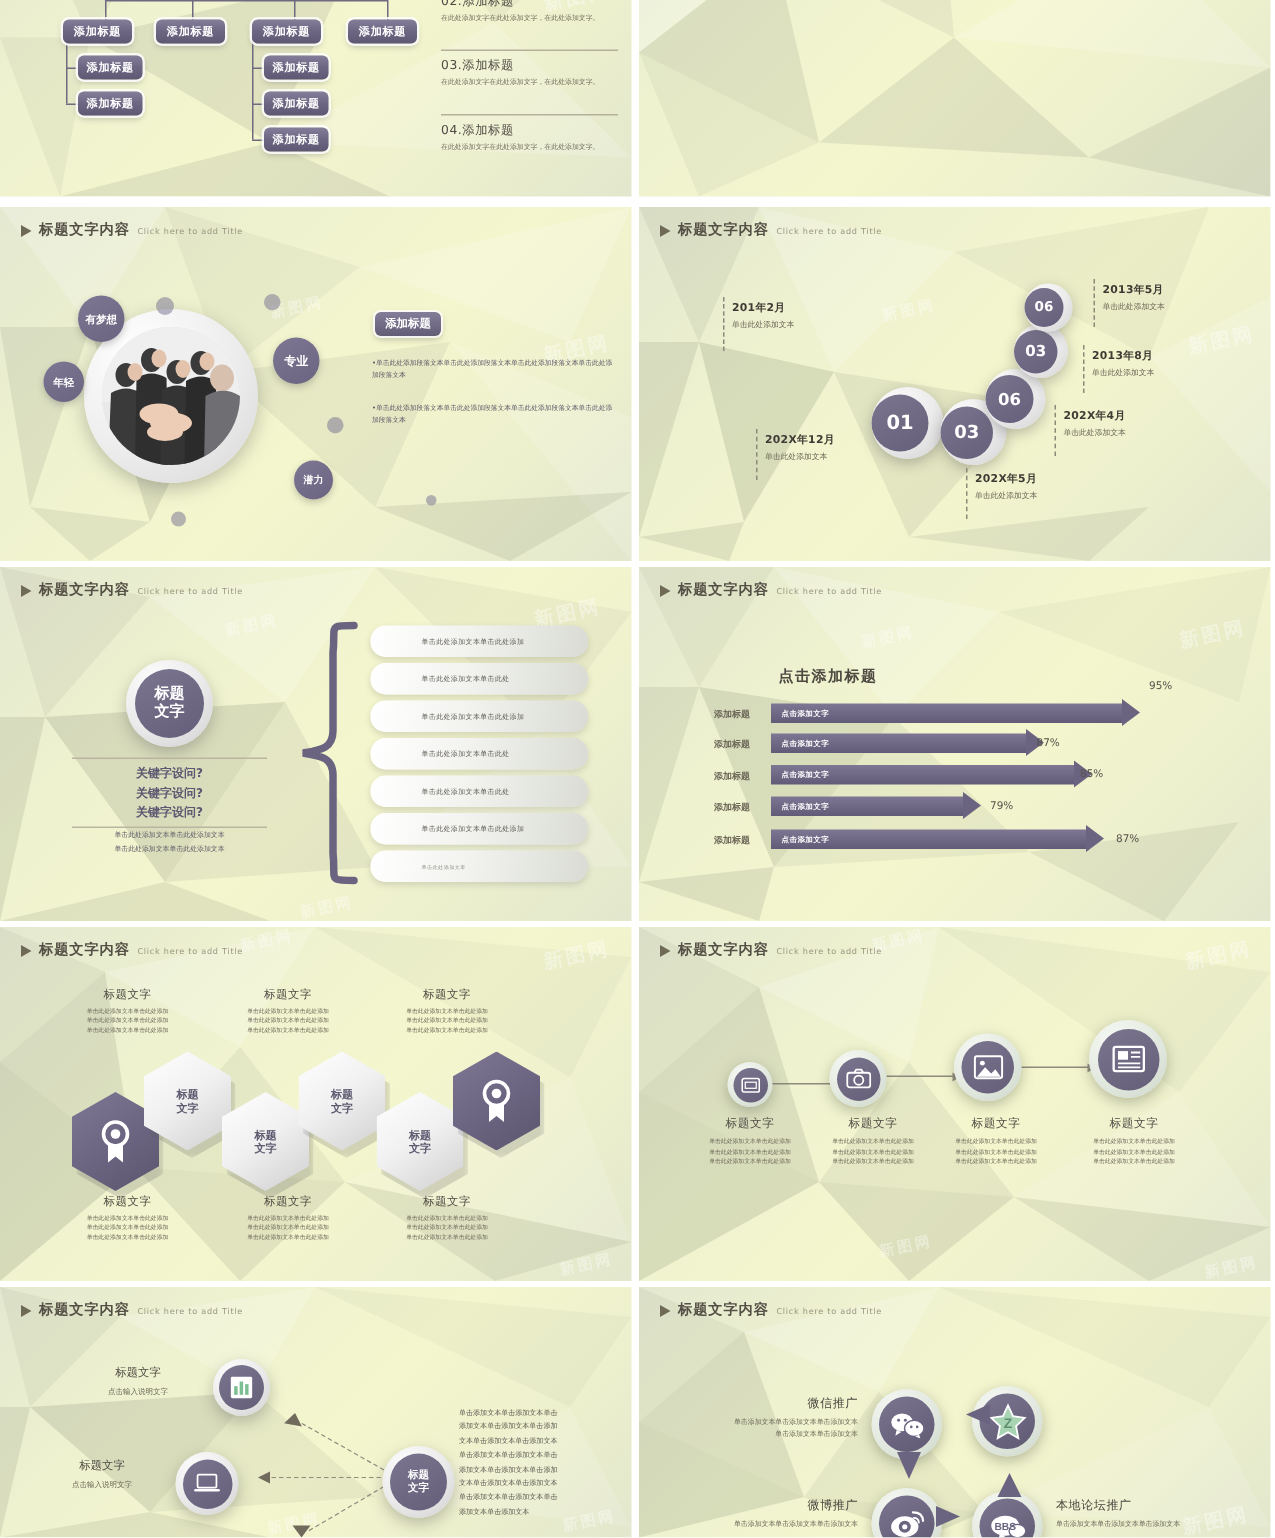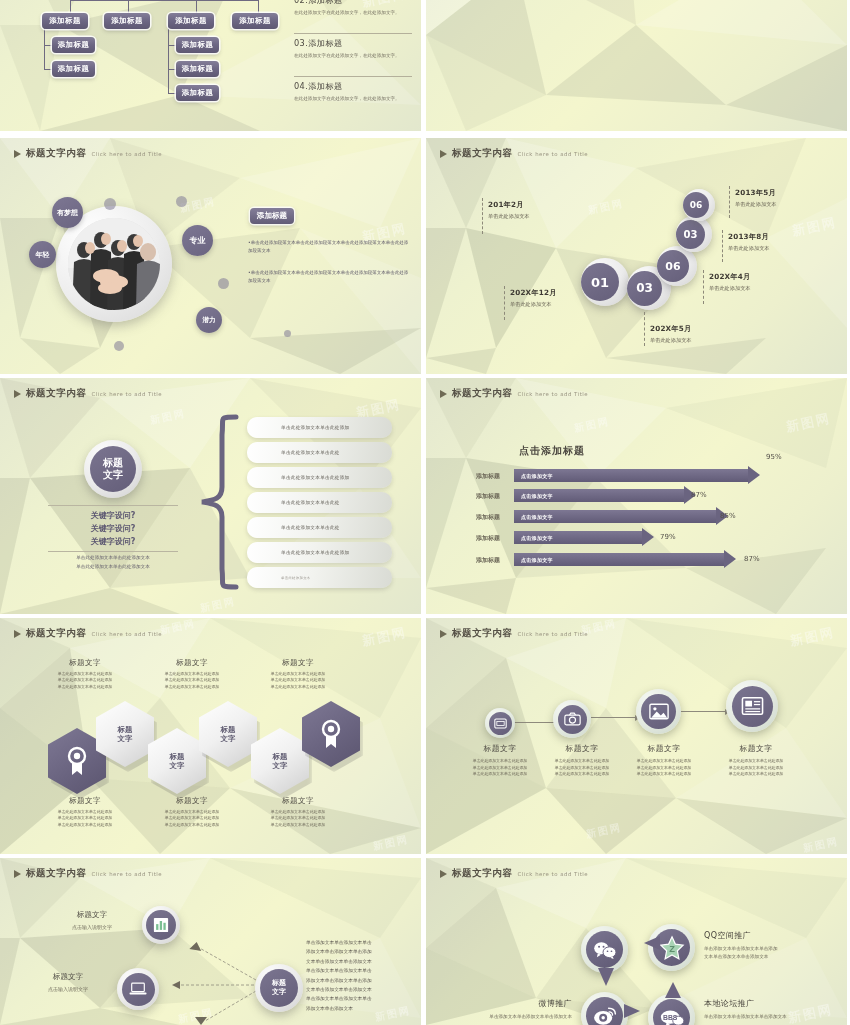--- a/index.html
+++ b/index.html
@@ -307,21 +307,21 @@
       <div class="s">单击此处添加文本</div>
     </div>
 
     <div class="vbar" style="left:78px;top:148px;height:34px;"></div>
     <div class="evt" style="left:84px;top:150px;">
       <div class="d">202X年12月</div>
       <div class="s">单击此处添加文本</div>
     </div>
 
     <div class="vbar" style="left:218px;top:174px;height:34px;"></div>
-    <div class="evt" style="left:224px;top:186px;">
+    <div class="evt" style="left:224px;top:176px;">
       <div class="d">202X年5月</div>
       <div class="s">单击此处添加文本</div>
     </div>
 
     <div class="vbar" style="left:277px;top:132px;height:34px;"></div>
     <div class="evt" style="left:283px;top:134px;">
       <div class="d">202X年4月</div>
       <div class="s">单击此处添加文本</div>
     </div>
 
@@ -807,24 +807,24 @@
         <svg width="26" height="18" viewBox="0 0 28 20">
           <ellipse cx="12" cy="9" rx="10.4" ry="7.4" fill="#fff"></ellipse>
           <path d="M8 15 L7 19.5 L12.2 16.6z" fill="#fff"></path>
           <ellipse cx="21" cy="13" rx="6.2" ry="5" fill="#fff" stroke="#6b6480" stroke-width="1"></ellipse>
           <text x="12" y="12.4" font-size="7.6" font-weight="700" fill="#6b6480" text-anchor="middle" font-family="'Liberation Sans',sans-serif">BBS</text>
         </svg>
       </i>
     </div>
     <div class="pintail" style="left:239px;top:124px;border-left:8px solid transparent;border-right:8px solid transparent;border-bottom:16px solid #6b6480;"></div>
 
-    <div class="slab" style="left:278px;top:72px;width:120px;text-align:left;">
-      <div class="t">QQ空间推广</div>
-      <div class="b" style="white-space:pre-line;">单击添加文本单击添加文本单击添加
-文本单击添加文本单击添加文本</div>
+    <div class="slab" style="left:36px;top:72px;width:110px;text-align:right;">
+      <div class="t">微信推广</div>
+      <div class="b" style="white-space:pre-line;">单击添加文本单击添加文本单击添加文本
+单击添加文本单击添加文本</div>
     </div>
     <div class="slab" style="left:36px;top:140px;width:110px;text-align:right;">
       <div class="t">微博推广</div>
       <div class="b" style="white-space:pre-line;">单击添加文本单击添加文本单击添加文本</div>
     </div>
     <div class="slab" style="left:278px;top:140px;width:120px;text-align:left;">
       <div class="t">本地论坛推广</div>
       <div class="b" style="white-space:pre-line;">单击添加文本单击添加文本单击添加文本</div>
     </div>
   </div>

